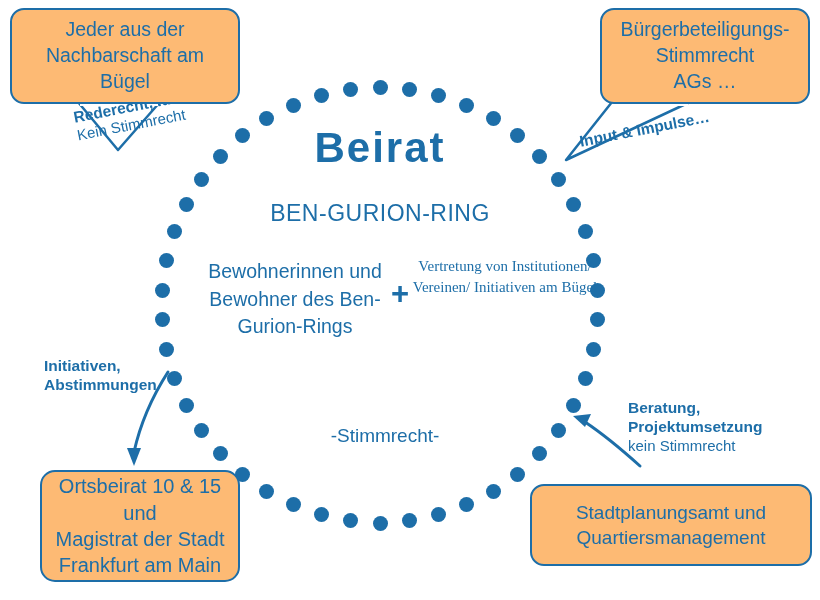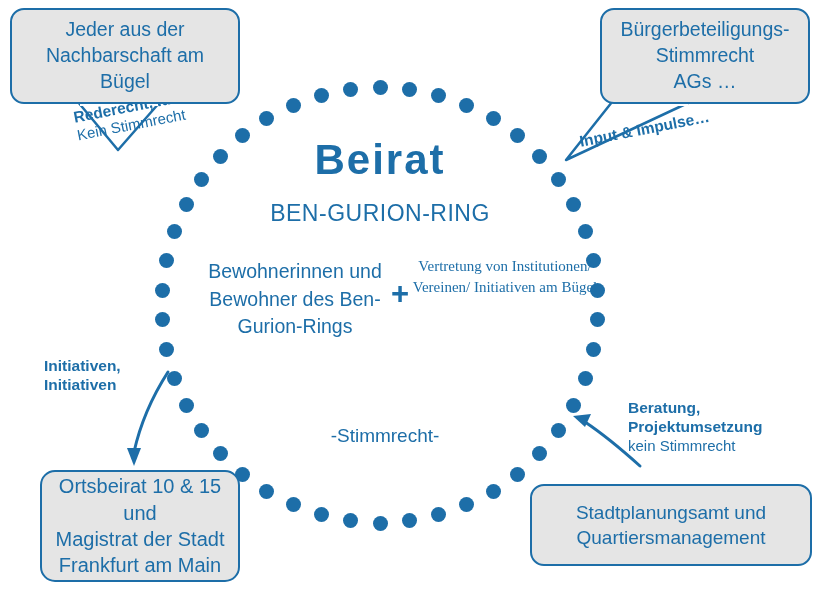--- a/index.html
+++ b/index.html
@@ -16,21 +16,21 @@
     height: 600px;
     overflow: hidden;
     background: #ffffff;
   }
   
   .callout {
     position: absolute;
     box-sizing: border-box;
     border: 2.5px solid #1d6ea8;
     border-radius: 14px;
-    background: #e5e5e5;
+    background: #fdba74;
     color: #1d6ea8;
     text-align: center;
     display: flex;
     flex-direction: column;
     align-items: center;
     justify-content: center;
     line-height: 1.32;
     z-index: 5;
   }
   .callout span { display: block; white-space: nowrap; }
@@ -70,21 +70,21 @@
 
   
   .center-text {
     position: absolute;
     color: #1d6ea8;
     text-align: center;
     z-index: 3;
   }
   #title-beirat {
     left: 210px; top: 124px; width: 340px;
-    font-size: 42px; font-weight: bold; letter-spacing: 2px; margin-top: 12px;
+    font-size: 42px; font-weight: bold; letter-spacing: 2px;
   }
   #title-sub1 {
     left: 210px; top: 172px; width: 340px;
     font-size: 23px; letter-spacing: 2.5px;
   }
   #title-sub2 {
     left: 210px; top: 200px; width: 340px;
     font-size: 23px; letter-spacing: 0.5px;
   }
   #col-left {
@@ -245,21 +245,21 @@
 
   <div class="arrow-label" id="label-rederecht">
     <div>Rederecht, Ideen</div>
     <div class="soft">Kein Stimmrecht</div>
   </div>
 
   <div class="arrow-label" id="label-input">Input &amp; Impulse…</div>
 
   <div class="arrow-label" id="label-abstimmungen">
     <div>Initiativen,</div>
-    <div>Initiativen</div>
+    <div>Abstimmungen</div>
   </div>
 
   <div class="arrow-label" id="label-beratung">
     <div>Beratung,</div>
     <div>Projektumsetzung</div>
     <div class="soft">kein Stimmrecht</div>
   </div>
 
 </div>
 

